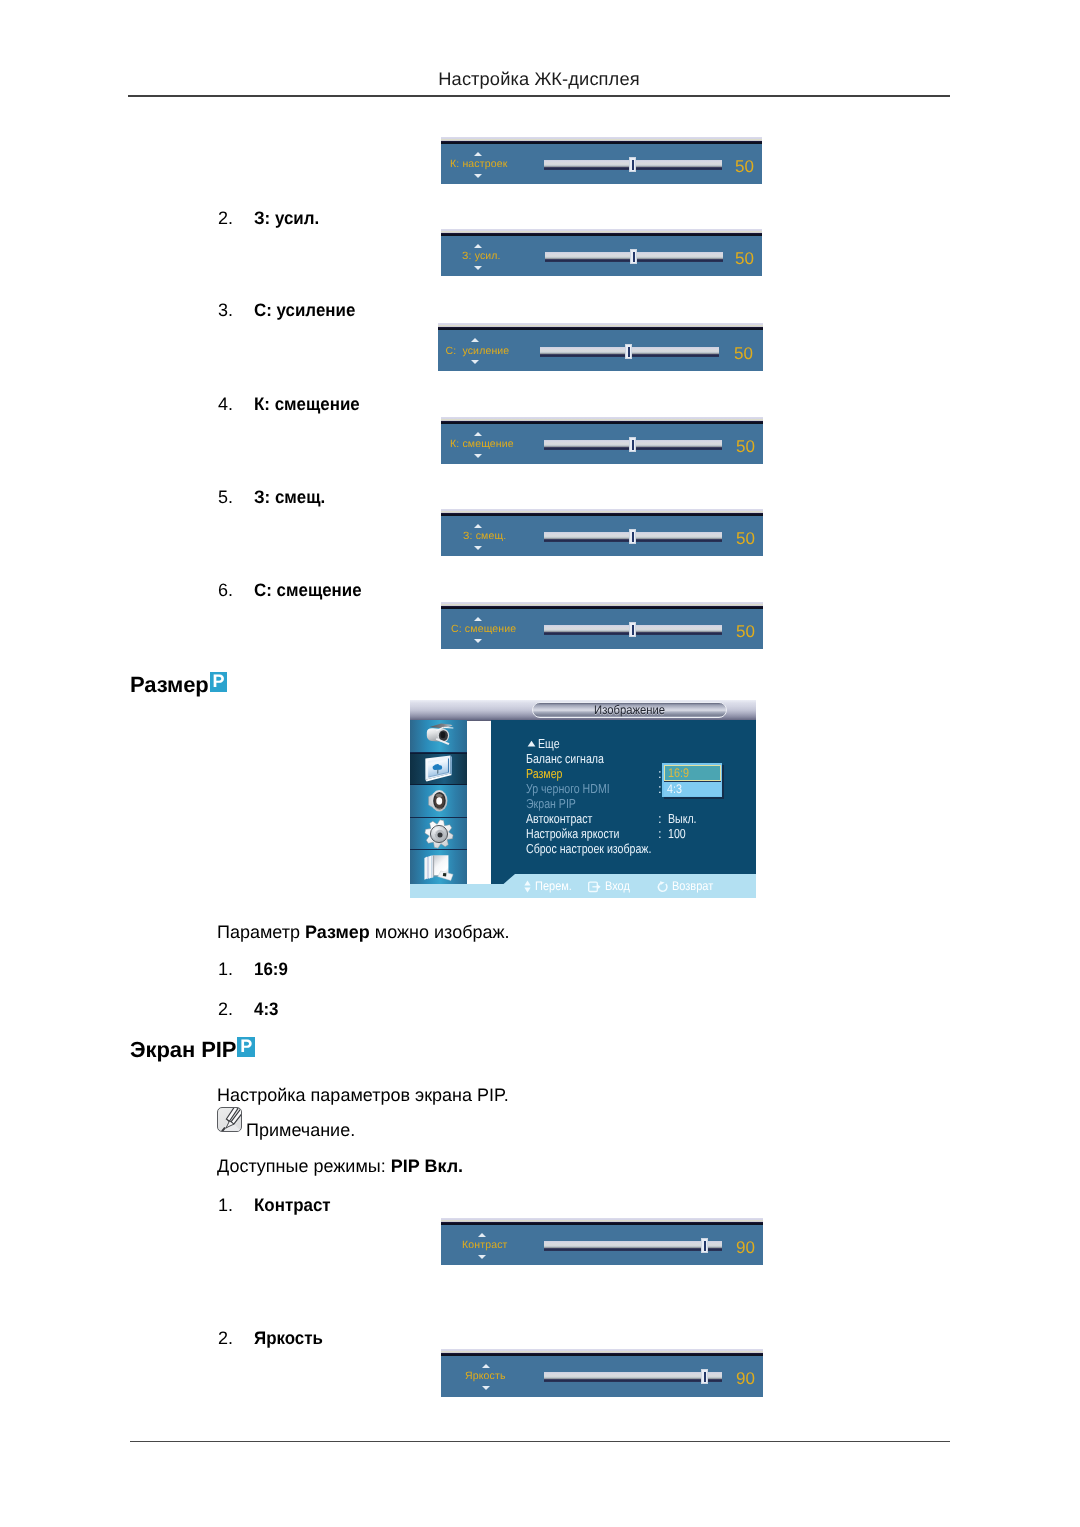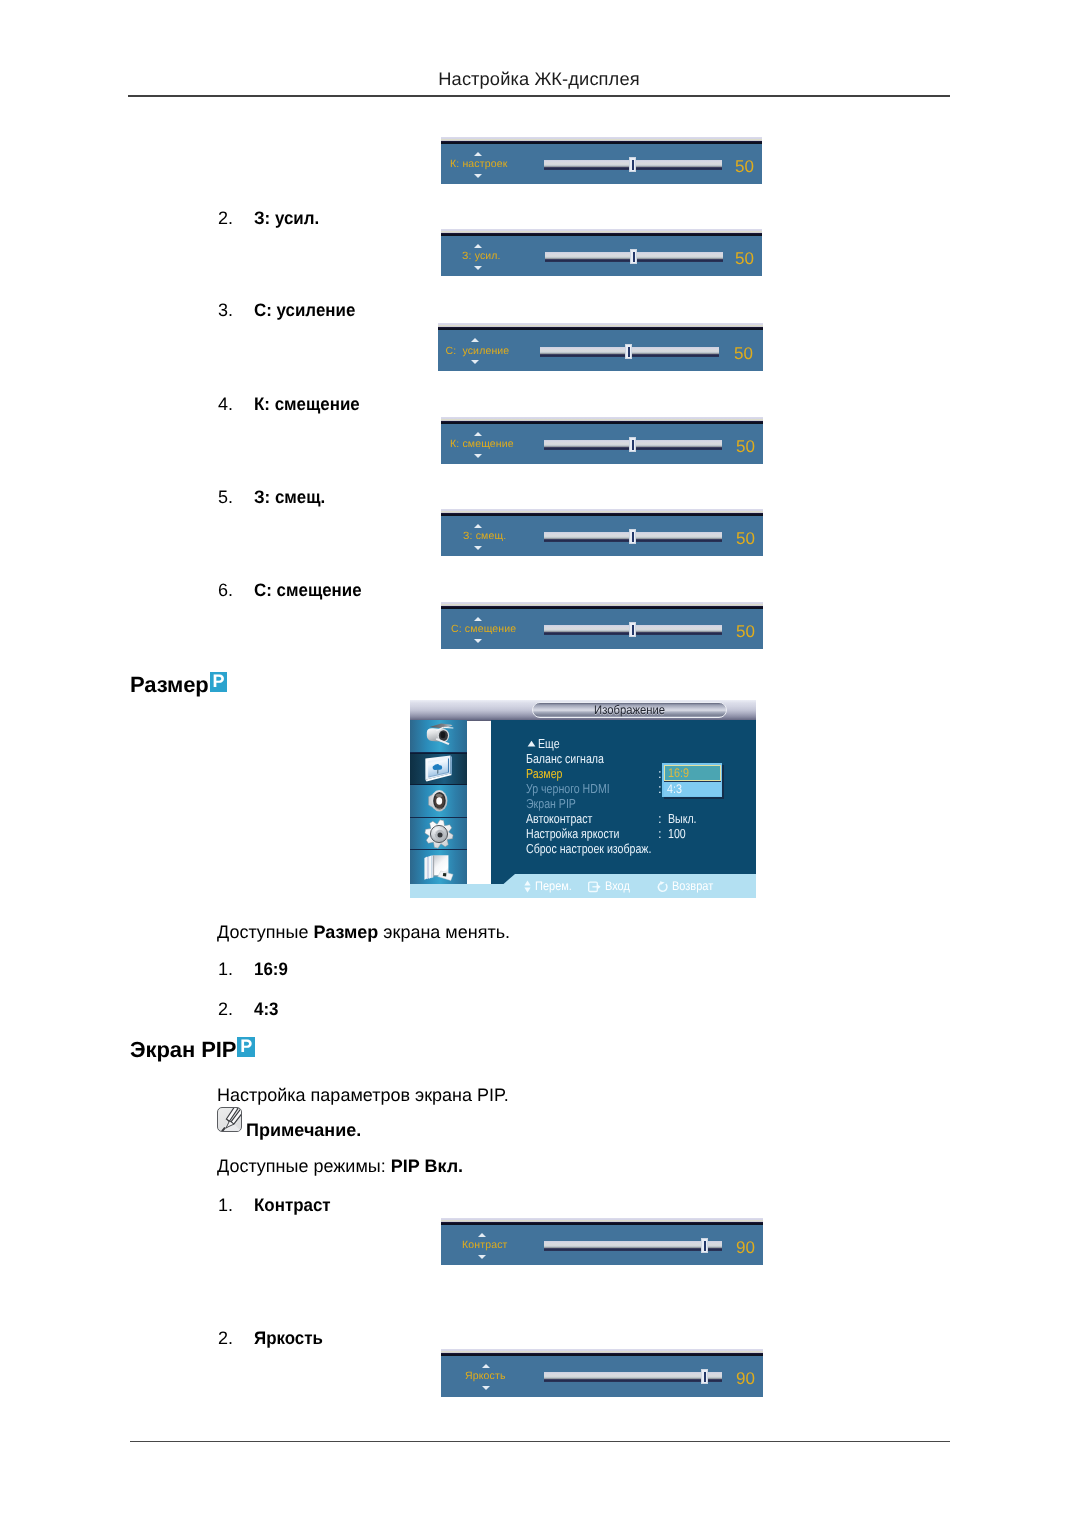--- a/index.html
+++ b/index.html
@@ -391,21 +391,21 @@
     </svg>
     <div class="fitem" style="left:195px;top:179px;">Вход</div>
     <svg width="12" height="12" viewBox="0 0 12 12" style="position:absolute;left:246px;top:181px;">
       <path d="M9.8 3.0 a4.3 4.3 0 1 1 -3.8 -1.3" fill="none" stroke="#f2fbff" stroke-width="1.5"></path>
       <path d="M4.0 0.2 L8.6 1.4 L4.6 4.0 Z" fill="#f2fbff"></path>
     </svg>
     <div class="fitem" style="left:262px;top:179px;">Возврат</div>
   </div>
 
   <div class="para" style="left:217px;top:917px;">
-    <span>Доступные </span><b>Размер</b><span> экрана менять.</span>
+    <span>Параметр </span><b>Размер</b><span> можно изображ.</span>
   </div>
   <div class="numitem" style="left:218px;top:954px;">
     <span class="n">1.</span>
     <span class="t">16:9</span>
   </div>
   <div class="numitem" style="left:218px;top:994px;">
     <span class="n">2.</span>
     <span class="t">4:3</span>
   </div>
 
@@ -418,21 +418,21 @@
     <svg width="25" height="25" viewBox="0 0 25 25">
       <path d="M13.2 13.2 L25.4 25.4 L4.0 25.4 L4.0 20.0 Z" fill="#e9eaec"></path>
       <path d="M8.4 11.0 L16.8 -1.6 L20.0 0.4 L11.4 13.2 Z" fill="#fafafb" stroke="#3b3d41" stroke-width="1.15"></path>
       <path d="M13.0 13.8 L22.6 1.0 L25.6 3.4 L15.8 16.2 Z" fill="#fafafb" stroke="#3b3d41" stroke-width="1.15"></path>
       <path d="M8.4 11.0 L11.6 15.0 L13.0 13.8 L11.4 13.2 Z" fill="#3b3d41"></path>
       <path d="M11.4 13.2 L13.0 13.8 L15.8 16.2 L11.0 18.4 L8.0 20.0 Z" fill="#f3f4f5" stroke="#3b3d41" stroke-width=".95"></path>
       <path d="M8.0 20.0 L4.6 24.2 L3.4 22.6 L6.2 19.0 Z" fill="#3b3d41"></path>
       <path d="M4.6 24.2 L3.4 22.6 L2.4 25.4 Z" fill="#23262a"></path>
     </svg>
   </div>
-  <div class="para" style="left:246px;top:1115px;font-weight:700;">Примечание.</div>
+  <div class="para" style="left:246px;top:1115px;font-weight:400;">Примечание.</div>
 
   <div class="para" style="left:217px;top:1151px;text-align:right;">
     <span>Доступные режимы: </span><b>PIP Вкл.</b>
   </div>
 
   <div class="numitem" style="left:218px;top:1190px;">
     <span class="n">1.</span>
     <span class="t">Контраст</span>
   </div>
 

